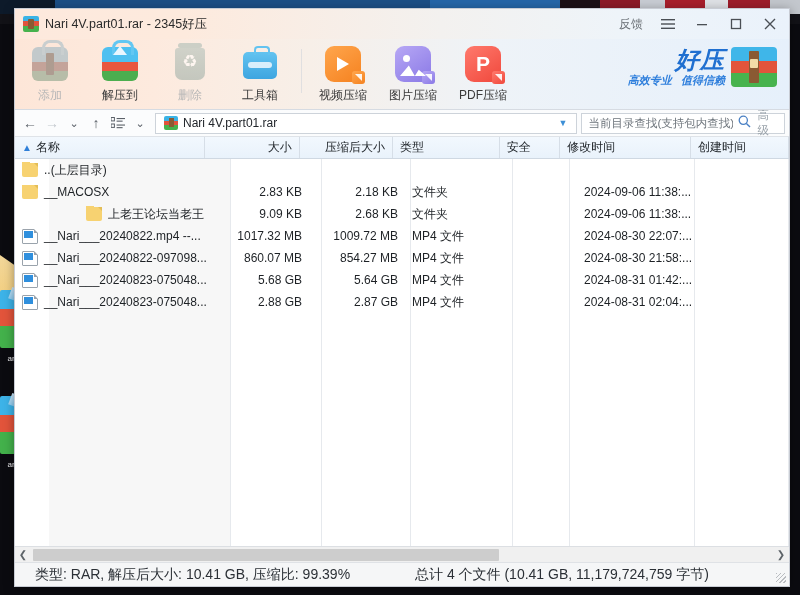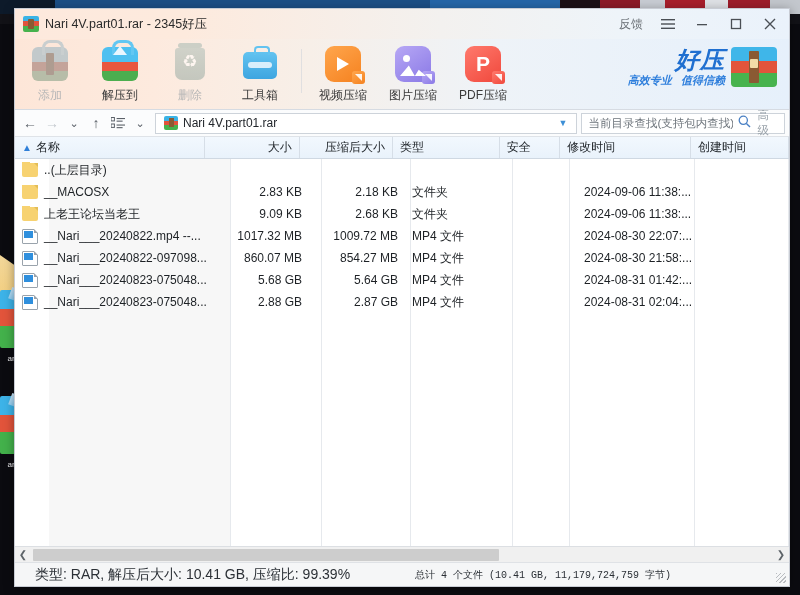--- a/index.html
+++ b/index.html
@@ -230,21 +230,21 @@
   #hsb .ar { width:16px; text-align:center; color:#5d6368; font-size:10px; cursor:default; }
   #hsb .track { flex:1 1 auto; height:16px; position:relative; background:#f0f0f0; }
   #hsb .thumb { position:absolute; left:2px; top:2px; width:466px; height:12px; background:#cdcdcd; border-radius:1px; }
 
   
   #statusbar {
     height:24px; flex:0 0 24px; background:#f5f6f7; border-top:1px solid #dfe2e6;
     display:flex; align-items:center; position:relative;
   }
   .st-left { font-size:14px; color:#2b3036; padding-left:20px; font-family:"Liberation Sans",sans-serif; }
-  .st-mid { font-size:10px; color:#2b3036; position:absolute; left:400px; font-family:Liberation Mono, monospace; }
+  .st-mid { font-size:14px; color:#2b3036; position:absolute; left:400px; font-family:Liberation Sans, sans-serif; }
   .grip { position:absolute; right:3px; bottom:3px; width:10px; height:10px;
           background: repeating-linear-gradient(135deg,#b9bcc0 0 1px, transparent 1px 3px); }
 </style>
 </head>
 <body>
 
 <div id="desktop">
   <div class="wall-blue"></div>
   <div class="wall-dark"></div>
 
@@ -436,21 +436,21 @@
               <span>__MACOSX</span>
             </div>
             <div class="cell r" style="width: 98px; flex: 0 0 98px;">2.83 KB</div>
             <div class="cell r" style="width: 96px; flex: 0 0 96px;">2.18 KB</div>
             <div class="cell" style="width: 110px; flex: 0 0 110px;">文件夹</div>
             <div class="cell" style="width: 62px; flex: 0 0 62px;"></div>
             <div class="cell" style="width: 135px; flex: 0 0 135px;">2024-09-06 11:38:...</div>
             <div class="cell" style="width: 101px; flex: 0 0 101px;"></div>
           </div>
           <div class="row">
-            <div class="cell" style="width: 196px; flex: 0 0 196px;">
+            <div class="cell" style="width: 196px; flex: 0 0 196px; justify-content: flex-end;">
               <span class="fico folder"></span>
               <span>上老王论坛当老王</span>
             </div>
             <div class="cell r" style="width: 98px; flex: 0 0 98px;">9.09 KB</div>
             <div class="cell r" style="width: 96px; flex: 0 0 96px;">2.68 KB</div>
             <div class="cell" style="width: 110px; flex: 0 0 110px;">文件夹</div>
             <div class="cell" style="width: 62px; flex: 0 0 62px;"></div>
             <div class="cell" style="width: 135px; flex: 0 0 135px;">2024-09-06 11:38:...</div>
             <div class="cell" style="width: 101px; flex: 0 0 101px;"></div>
           </div>

